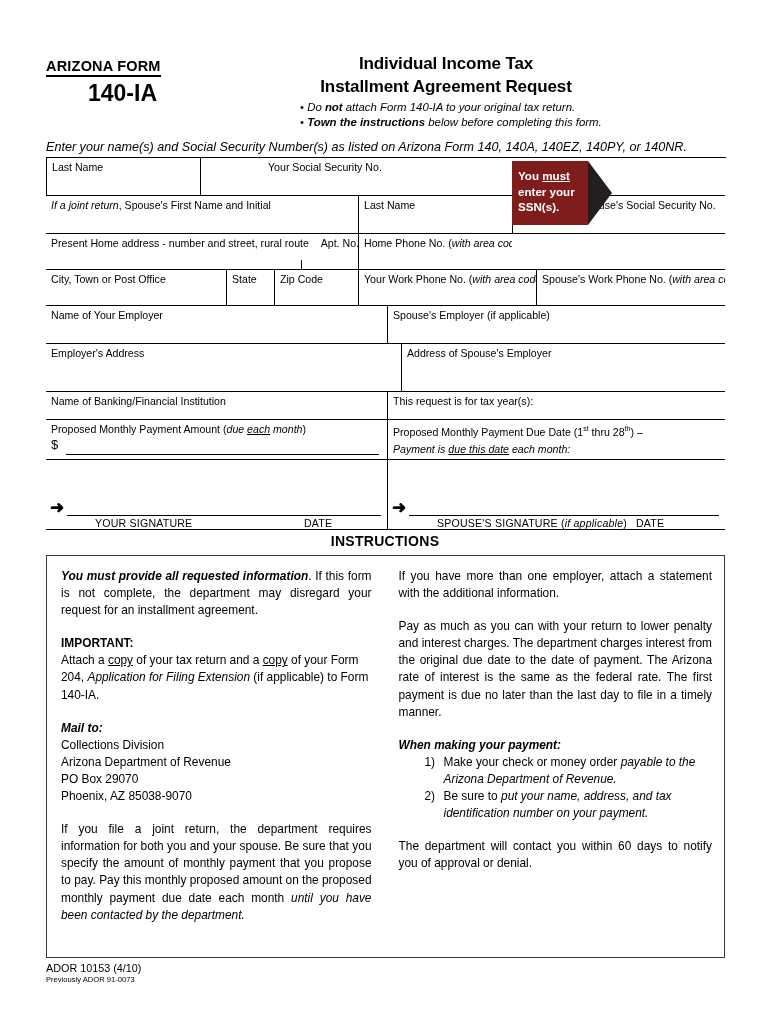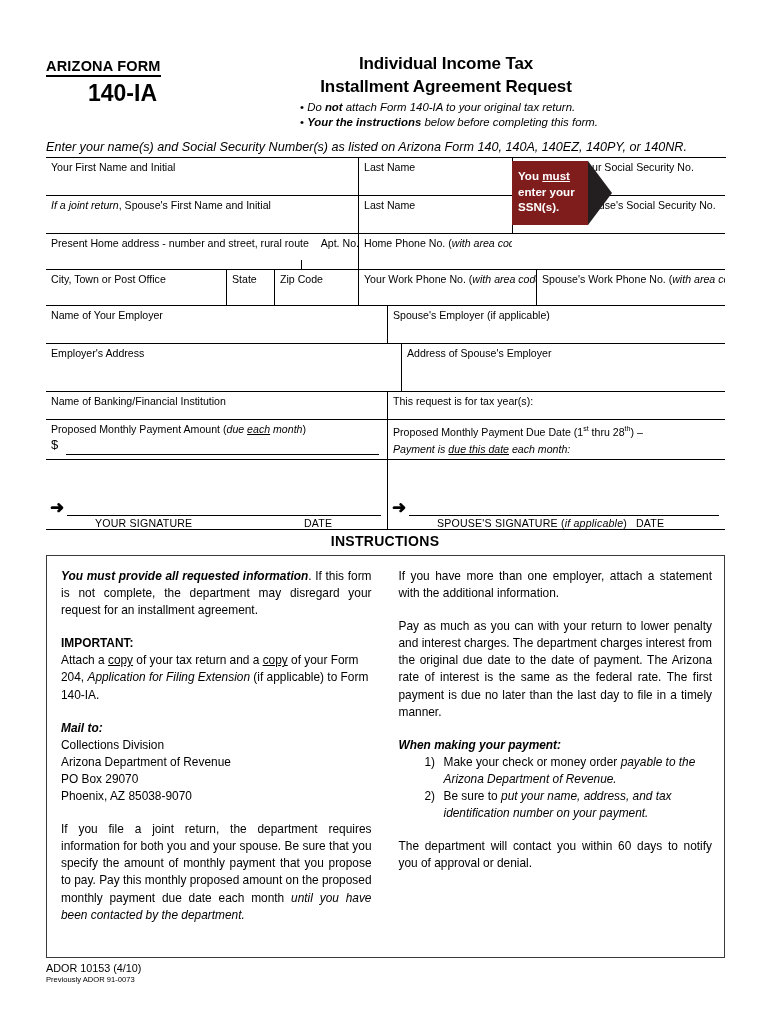--- a/index.html
+++ b/index.html
@@ -243,32 +243,29 @@
 
   <div class="header">
     <div class="az-form-label">ARIZONA FORM</div>
     <div class="form-number">140-IA</div>
     <div class="title-block">
       <div class="title-line">Individual Income Tax</div>
       <div class="title-line">Installment Agreement Request</div>
     </div>
     <div class="bullets">
       <div class="bullet"><span class="dot">•&nbsp;</span><span>Do </span><b>not</b><span> attach Form 140-IA to your original tax return.</span></div>
-      <div class="bullet"><span class="dot">•&nbsp;</span><b>Your the instructions</b><span> below before completing this form.</span></div>
+      <div class="bullet"><span class="dot">•&nbsp;</span><b>Town the instructions</b><span> below before completing this form.</span></div>
     </div>
   </div>
 
   <div class="intro-line">Enter your name(s) and Social Security Number(s) as listed on Arizona Form 140, 140A, 140EZ, 140PY, or 140NR.</div>
 
   <div class="form-grid">
 
     <div class="frow" style="height:38px;">
-      <div class="fcell" style="width:312px;">
-        <span class="lbl">Your First Name and Initial</span>
-      </div>
       <div class="fcell bl" style="width:154px;">
         <span class="lbl">Last Name</span>
       </div>
       <div class="fcell bl" style="width:213px; padding-left:67px;">
         <span class="lbl">Your Social Security No.</span>
       </div>
       <div class="ssn-banner">
         <div class="point"></div>
         <div class="txt">
           <span>You </span><u>must</u><br>

